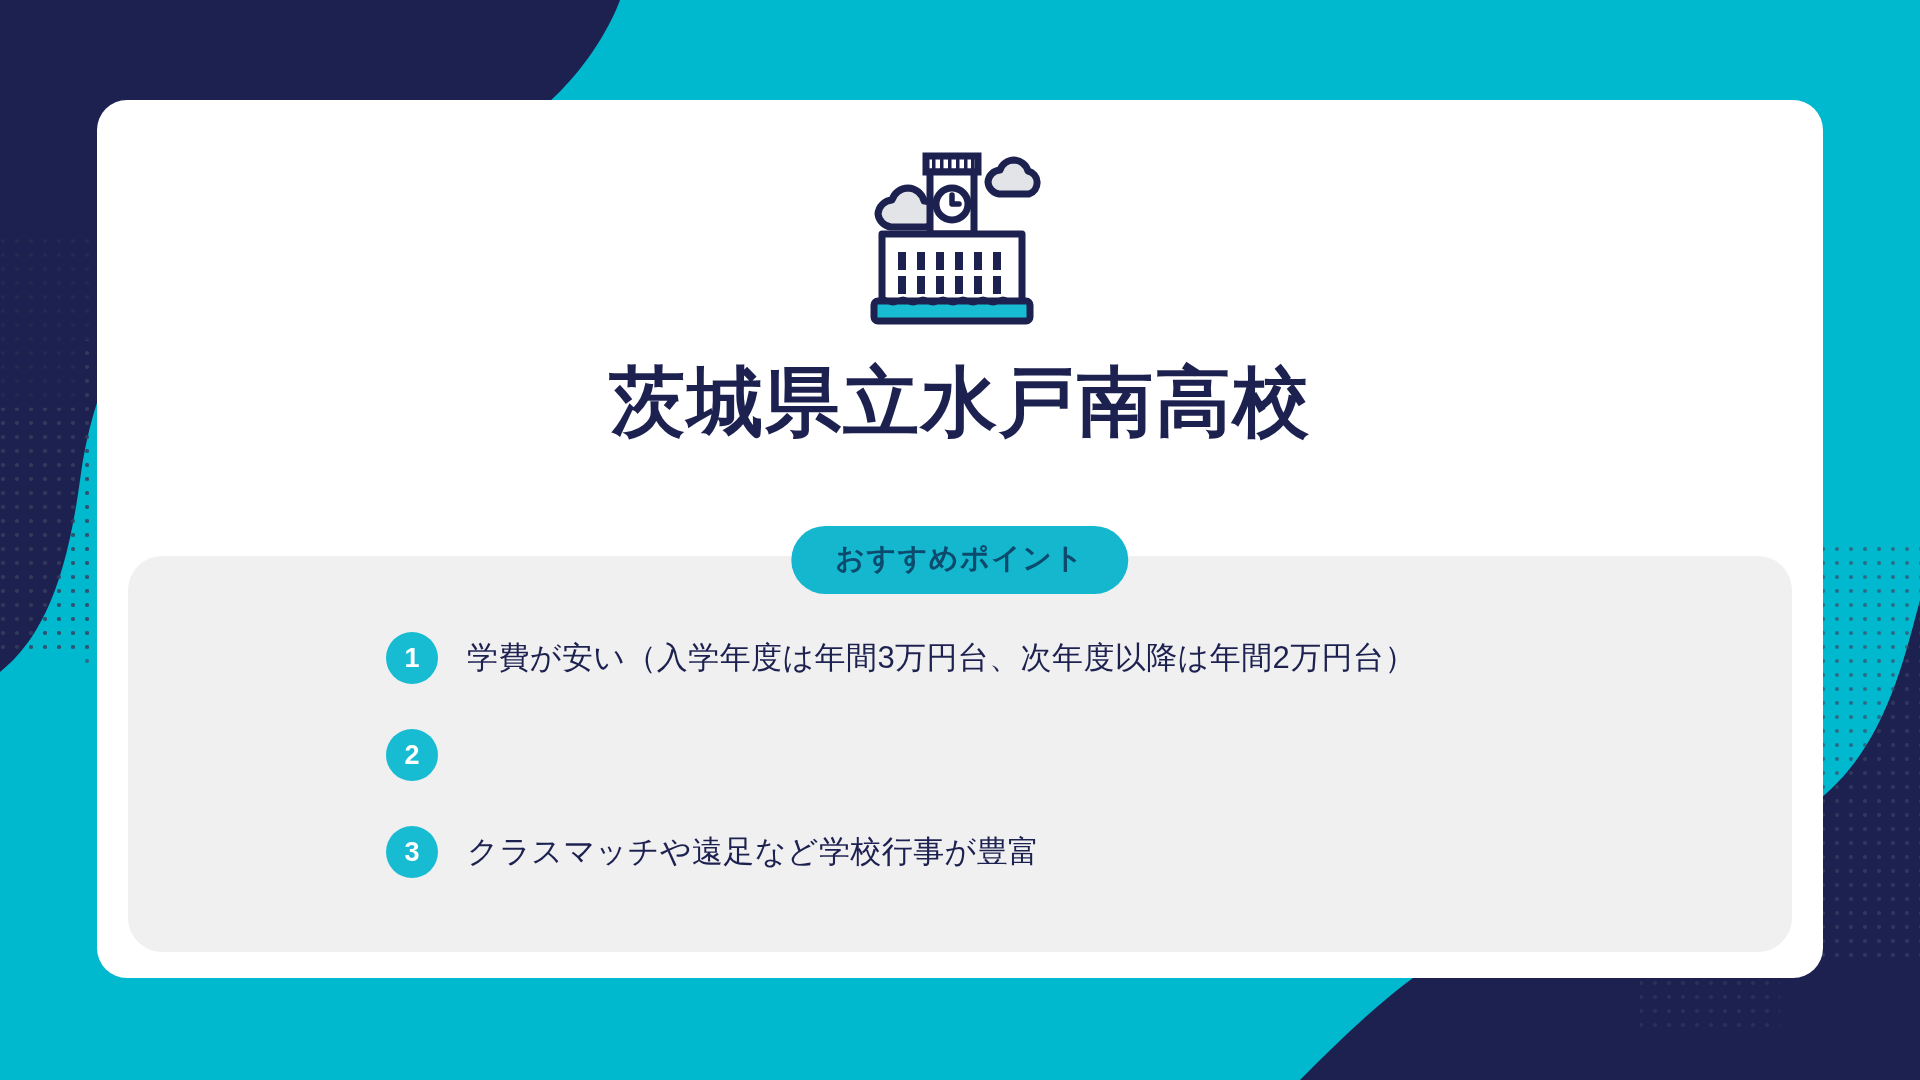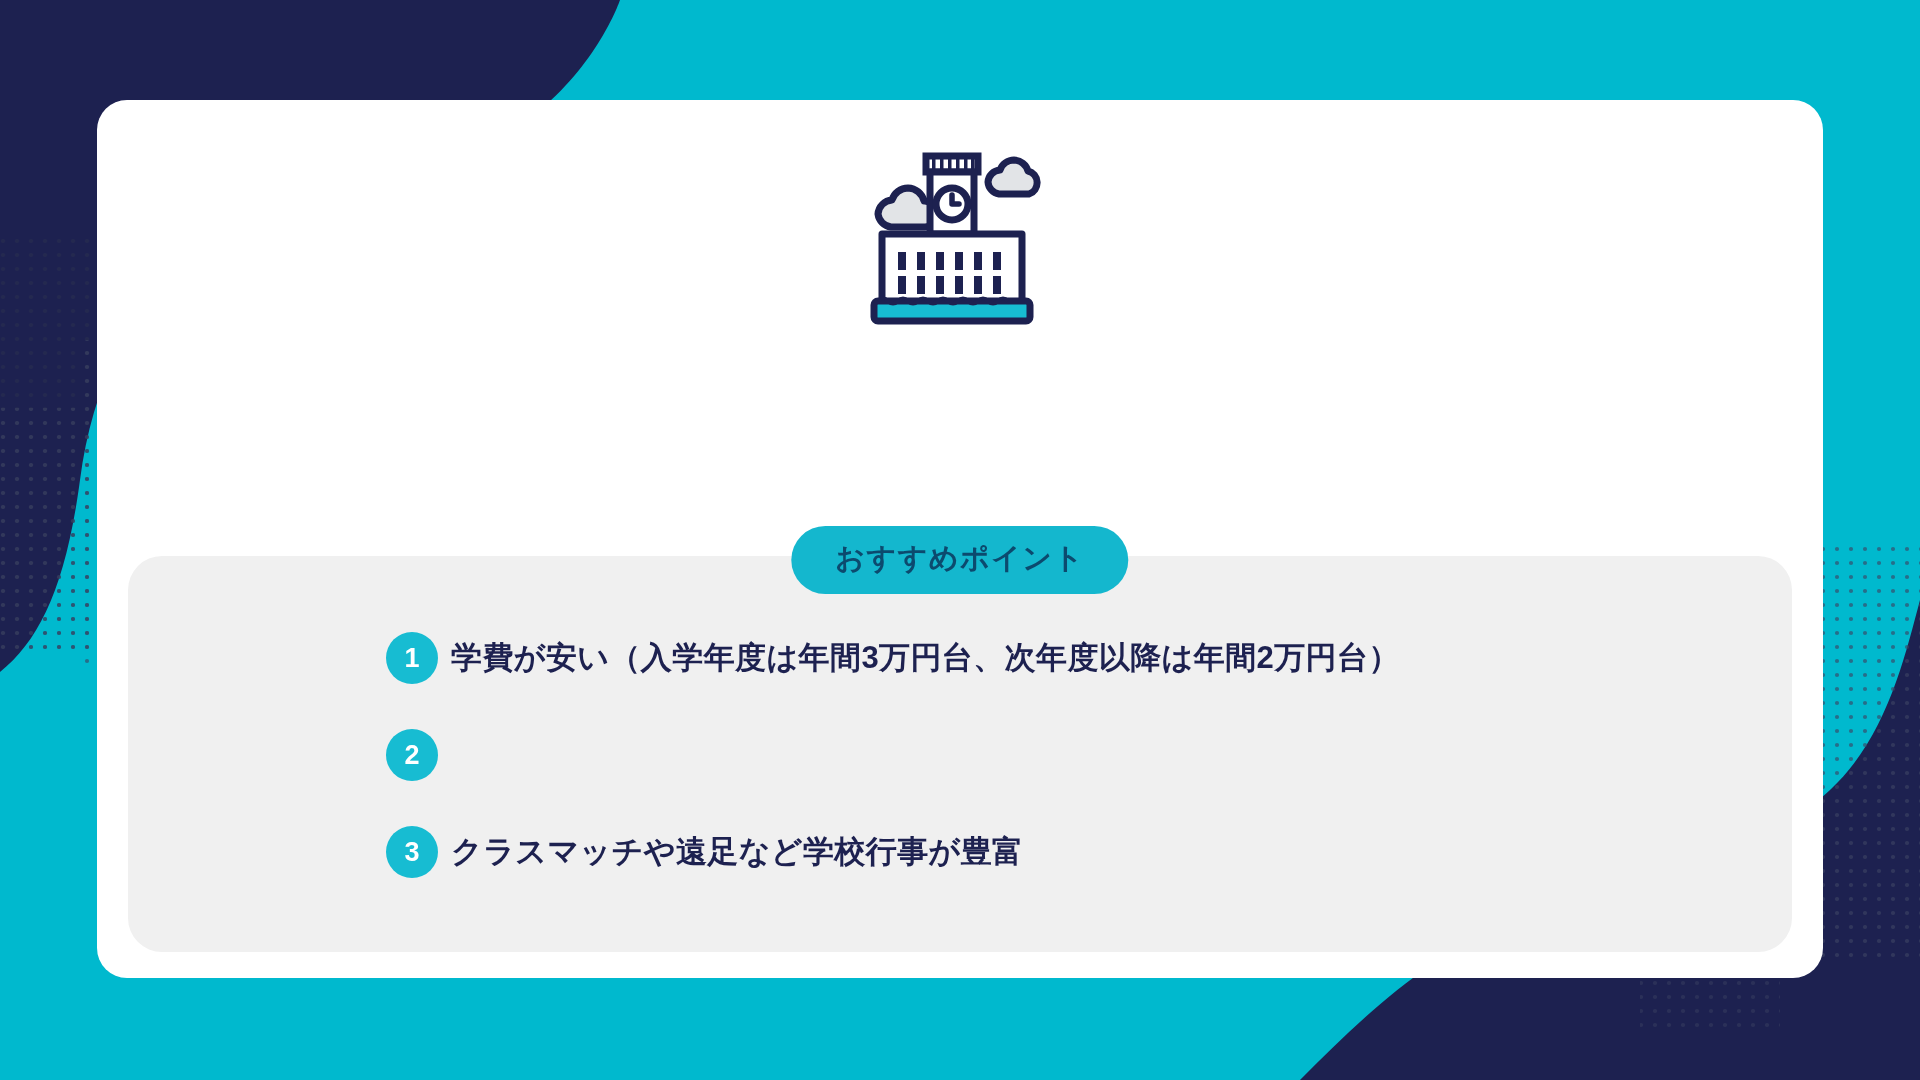--- a/index.html
+++ b/index.html
@@ -114,23 +114,23 @@
     background: #17bcd2;
     color: #ffffff;
     font-size: 27px;
     font-weight: 700;
     display: flex;
     align-items: center;
     justify-content: center;
     line-height: 1;
   }
   .point-text {
-    margin-left: 13px;
+    margin-left: 29px;
     font-size: 31px;
-    font-weight: 700;
+    font-weight: 400;
     color: #1d2150;
     letter-spacing: 0.4px;
     white-space: nowrap;
   }
 </style>
 </head>
 <body>
 
 <div id="stage">
 
@@ -228,20 +228,21 @@
         <rect x="114" y="134" width="8" height="18"></rect>
         <rect x="133" y="134" width="8" height="18"></rect>
       </g>
 
       <rect x="14" y="159" width="156" height="20" rx="4" fill="#17bcd2" stroke="#1d2150" stroke-width="7"></rect>
       <path d="M18,159 q5,-5 10,0 q5,5 10,0 q5,-5 10,0 q5,5 10,0 q5,-5 10,0 q5,5 10,0
                q5,-5 10,0 q5,5 10,0 q5,-5 10,0 q5,5 10,0 q5,-5 10,0 q5,5 10,0 q5,-5 10,0" fill="none" stroke="#1d2150" stroke-width="4"></path>
     </svg>
   </div>
 
+  <div class="school-title">茨城県立水戸南高校</div>
 
   <div class="badge">おすすめポイント</div>
 
   <div class="points-panel">
     <div class="points-list">
 
       <div class="point-row">
         <div class="point-num">1</div>
         <div class="point-text">学費が安い（入学年度は年間3万円台、次年度以降は年間2万円台）</div>
       </div>

